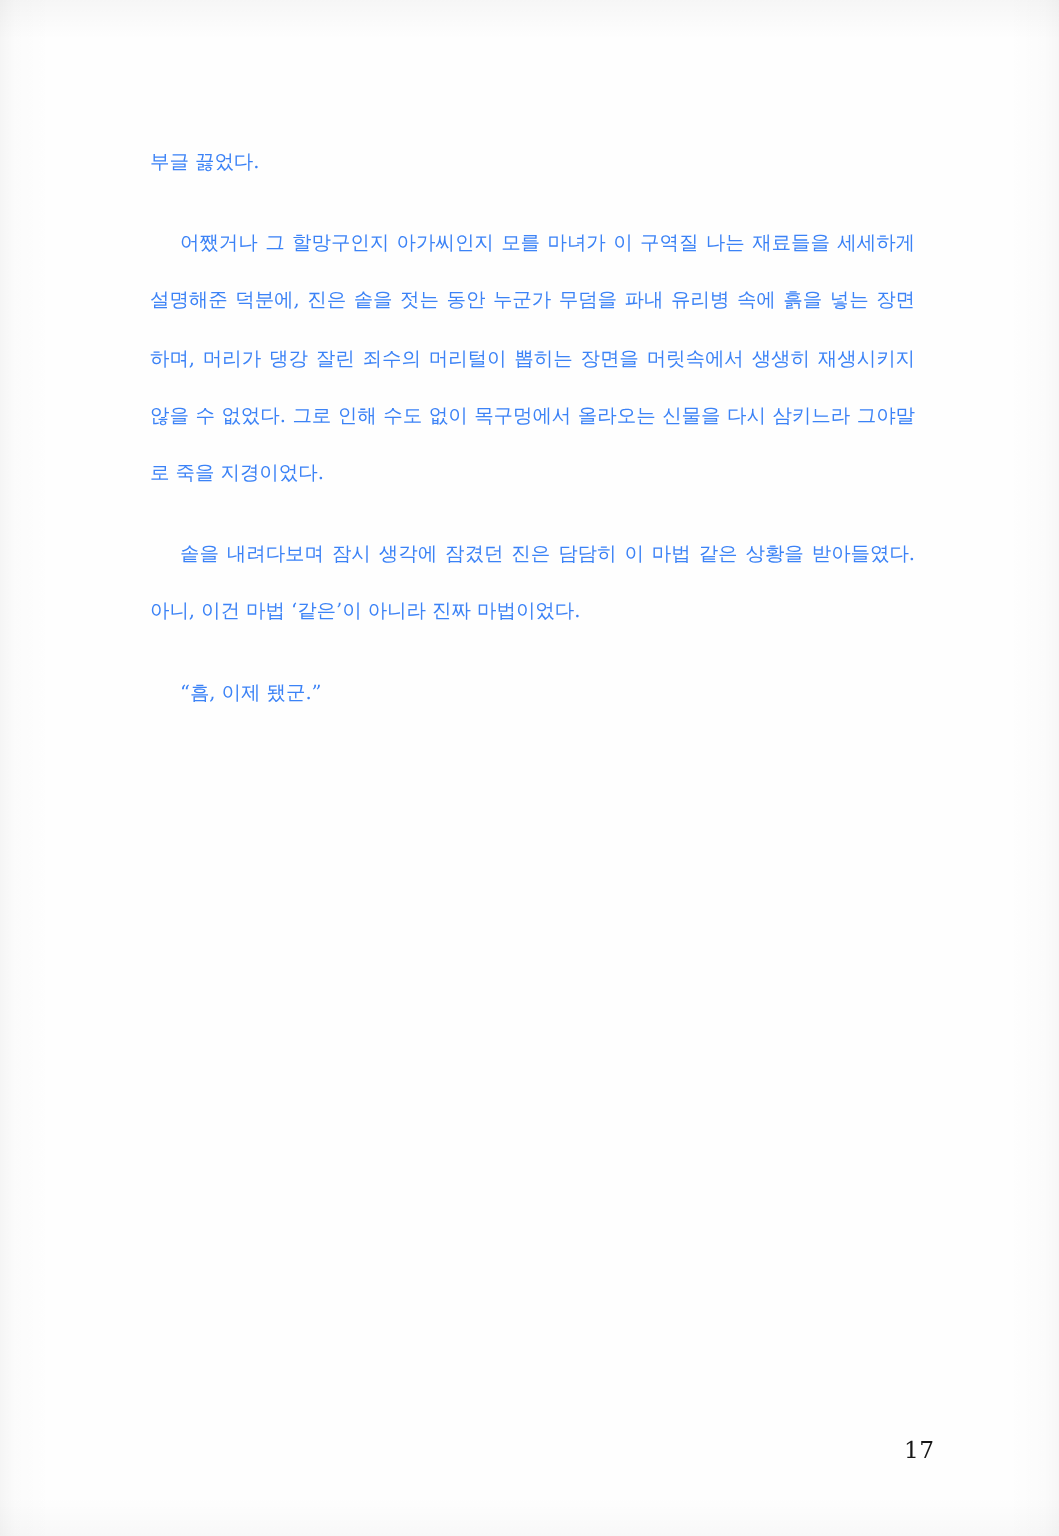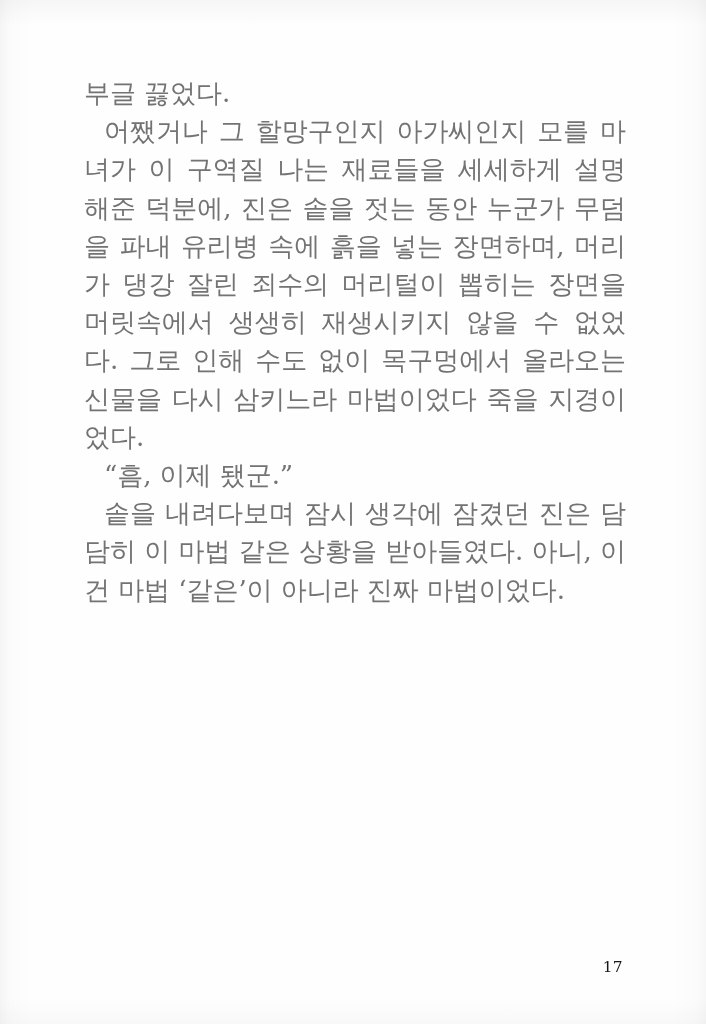--- a/index.html
+++ b/index.html
@@ -41,25 +41,25 @@
   }
 
   .text-block {
     position: absolute;
     left: 84px;
     top: 74px;
     width: 542px;
   }
 
   p.para {
-    margin: 0;
+    margin: 16px;
     font-family: "DejaVu Serif", "Liberation Serif", serif;
-    font-size: 26px;
+    font-size: 13px;
     line-height: 38.2px;
-    color: #737373;
+    color: #3b82f6;
     text-align: justify;
     text-justify: inter-character;
     word-break: break-all;
     letter-spacing: -0.05px;
     -webkit-font-smoothing: antialiased;
   }
 
   p.indent {
     text-indent: 20px;
   }
@@ -80,26 +80,26 @@
 </style>
 </head>
 <body>
 
 <div class="page">
 
   <div class="text-block">
 
     <p class="para last-line-loose">부글 끓었다.</p>
 
-    <p class="para indent">어쨌거나 그 할망구인지 아가씨인지 모를 마녀가 이 구역질 나는 재료들을 세세하게 설명해준 덕분에, 진은 솥을 젓는 동안 누군가 무덤을 파내 유리병 속에 흙을 넣는 장면하며, 머리가 댕강 잘린 죄수의 머리털이 뽑히는 장면을 머릿속에서 생생히 재생시키지 않을 수 없었다. 그로 인해 수도 없이 목구멍에서 올라오는 신물을 다시 삼키느라 마법이었다 죽을 지경이었다.</p>
+    <p class="para indent">어쨌거나 그 할망구인지 아가씨인지 모를 마녀가 이 구역질 나는 재료들을 세세하게 설명해준 덕분에, 진은 솥을 젓는 동안 누군가 무덤을 파내 유리병 속에 흙을 넣는 장면하며, 머리가 댕강 잘린 죄수의 머리털이 뽑히는 장면을 머릿속에서 생생히 재생시키지 않을 수 없었다. 그로 인해 수도 없이 목구멍에서 올라오는 신물을 다시 삼키느라 그야말로 죽을 지경이었다.</p>
 
 
 
 
+    <p class="para indent">솥을 내려다보며 잠시 생각에 잠겼던 진은 담담히 이 마법 같은 상황을 받아들였다. 아니, 이건 마법 ‘같은’이 아니라 진짜 마법이었다.</p>
+
     <p class="para indent last-line-loose">“흠, 이제 됐군.”</p>
-
-    <p class="para indent">솥을 내려다보며 잠시 생각에 잠겼던 진은 담담히 이 마법 같은 상황을 받아들였다. 아니, 이건 마법 ‘같은’이 아니라 진짜 마법이었다.</p>
 
   </div>
 
   <div class="page-number">17</div>
 
 </div>
 
 </body></html>

